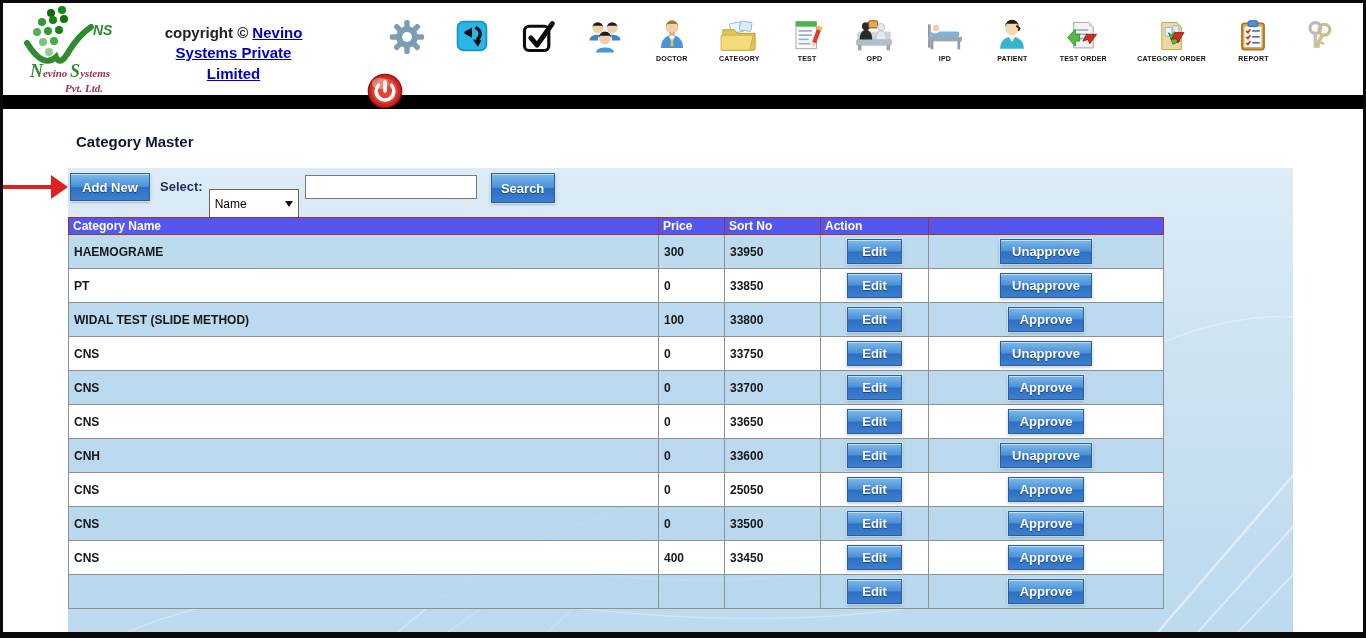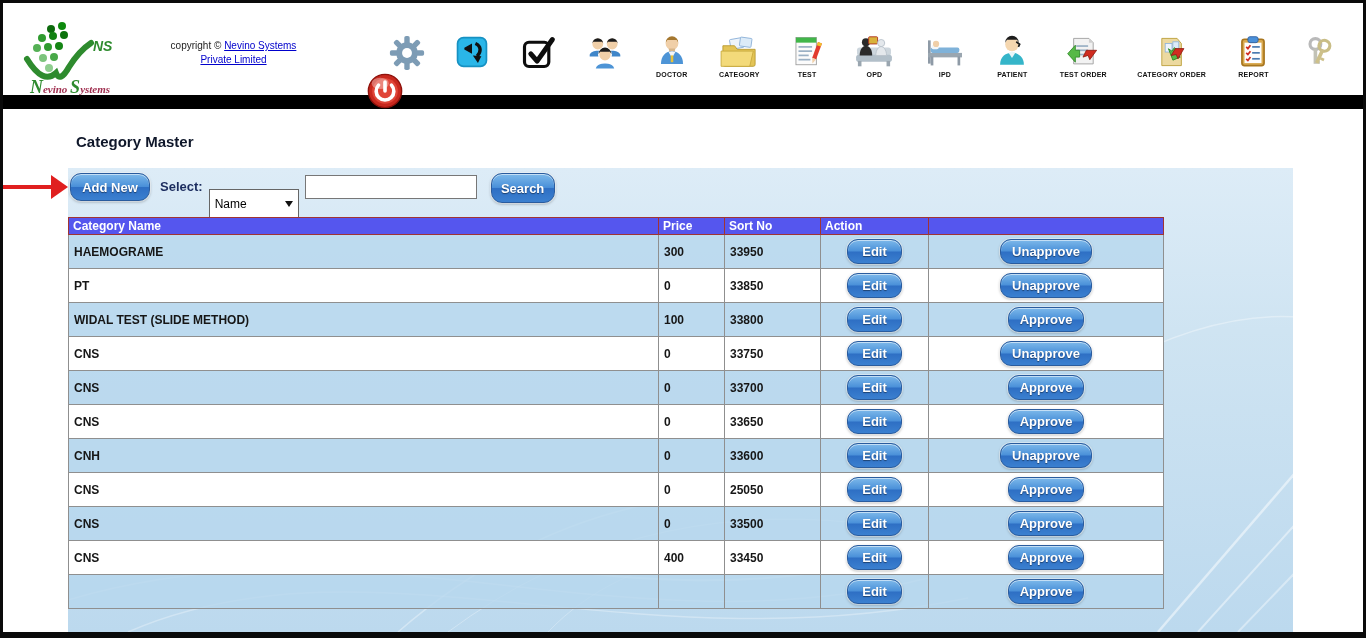--- a/index.html
+++ b/index.html
@@ -6,30 +6,30 @@
   html,body { width:1366px; height:638px; background:#e8e8e8; }
   body { font-family:"Liberation Sans", sans-serif; }
 
   .frame {
     position:relative; width:1366px; height:638px;
     border:3px solid #0a0a0a; border-bottom-width:6px;
     background:#ffffff; overflow:hidden;
   }
 
   
-  .header { position:absolute; top:16px; left:0; width:1360px; height:92px; background:#fff; display:flex; }
+  .header { position:absolute; top:0; left:0; width:1360px; height:92px; background:#fff; display:flex; }
   .logo { width:128px; position:relative; padding:2px 0 0 6px; flex:none; }
   .logo-name { font-family:"Liberation Serif", serif; font-style:italic; color:#a03050;
                font-weight:bold; font-size:11px; margin-top:-14px; text-align:center; white-space:nowrap; }
   .logo-name .big { font-size:18px; color:#2e8b2e; }
   .logo-suffix { font-family:"Liberation Serif", serif; font-style:italic; color:#a03050;
                  font-weight:bold; font-size:11px; text-align:center; margin-left:28px; }
   .title-block { width:180px; flex:none; text-align:center; padding-top:10px; }
   .app-title { font-size:30px; font-weight:bold; color:#17355e; letter-spacing:.5px; }
-  .copyright { font-size:10px; font-weight:normal; color:#222; margin-top:10px; line-height:1.35;margin-left:25px; }
+  .copyright { font-size:15px; font-weight:bold; color:#222; margin-top:10px; line-height:1.35;margin-left:25px; }
   .copyright a { color:#0000cc; }
 
   .nav { flex:1; display:flex; justify-content:space-between; align-items:flex-start;
          padding:16px 26px 0 78px; }
   .nav-item { display:flex; flex-direction:column; align-items:center; min-width:34px; cursor:pointer; }
   .nav-label { font-size:7px; font-weight:bold; color:#111; margin-top:2px; white-space:nowrap; letter-spacing:.2px; }
 
   .black-bar { position:absolute; top:92px; left:0; width:1360px; height:14px; background:#000; z-index:2; }
 
   .power-btn { position:absolute; left:363px; top:69px; width:38px; height:38px; z-index:3; cursor:pointer; }
@@ -43,21 +43,21 @@
 
   .panel { position:absolute; left:65px; top:165px; width:1225px; height:464px;
     background:linear-gradient(180deg,#ddecf7 0%, #cfe4f2 35%, #bcd9ee 100%); overflow:hidden; }
   .swirls { position:absolute; left:0; top:0; width:100%; height:100%; pointer-events:none; }
 
   .toolbar { position:relative; height:37px; padding:5px 0 0 2px; display:flex; align-items:flex-start; z-index:1; }
 
   .btn-glossy {
     display:inline-flex; align-items:center; justify-content:center;
     background:linear-gradient(180deg,#7db9ea 0%, #4a90d9 48%, #2e6fc4 52%, #3b80d0 100%);
-    border:1px solid #2a5c9e; border-radius:11px; color:#fff; font-weight:bold;
+    border:1px solid #2a5c9e; border-radius:0; color:#fff; font-weight:bold;
     text-shadow:0 1px 1px rgba(0,0,0,.45);
     box-shadow:0 0 0 1px rgba(255,255,255,.45), 0 1px 3px rgba(0,0,0,.35), inset 0 1px 0 rgba(255,255,255,.55);
     cursor:pointer; font-family:"Liberation Sans", sans-serif;text-align:right;
   }
   .btn-addnew { width:80px; height:28px; font-size:13px; }
   .btn-search { width:64px; height:30px; font-size:13px; margin-left:14px; }
 
   .select-label { font-size:13px; font-weight:bold; color:#1b2c5e; margin:6px 6px 0 10px; }
   .select-box { width:90px; height:30px; margin-top:16px; background:#fff; border:1px solid #666;
     display:flex; align-items:center; justify-content:space-between; padding:0 5px; font-size:12px; cursor:pointer; }

